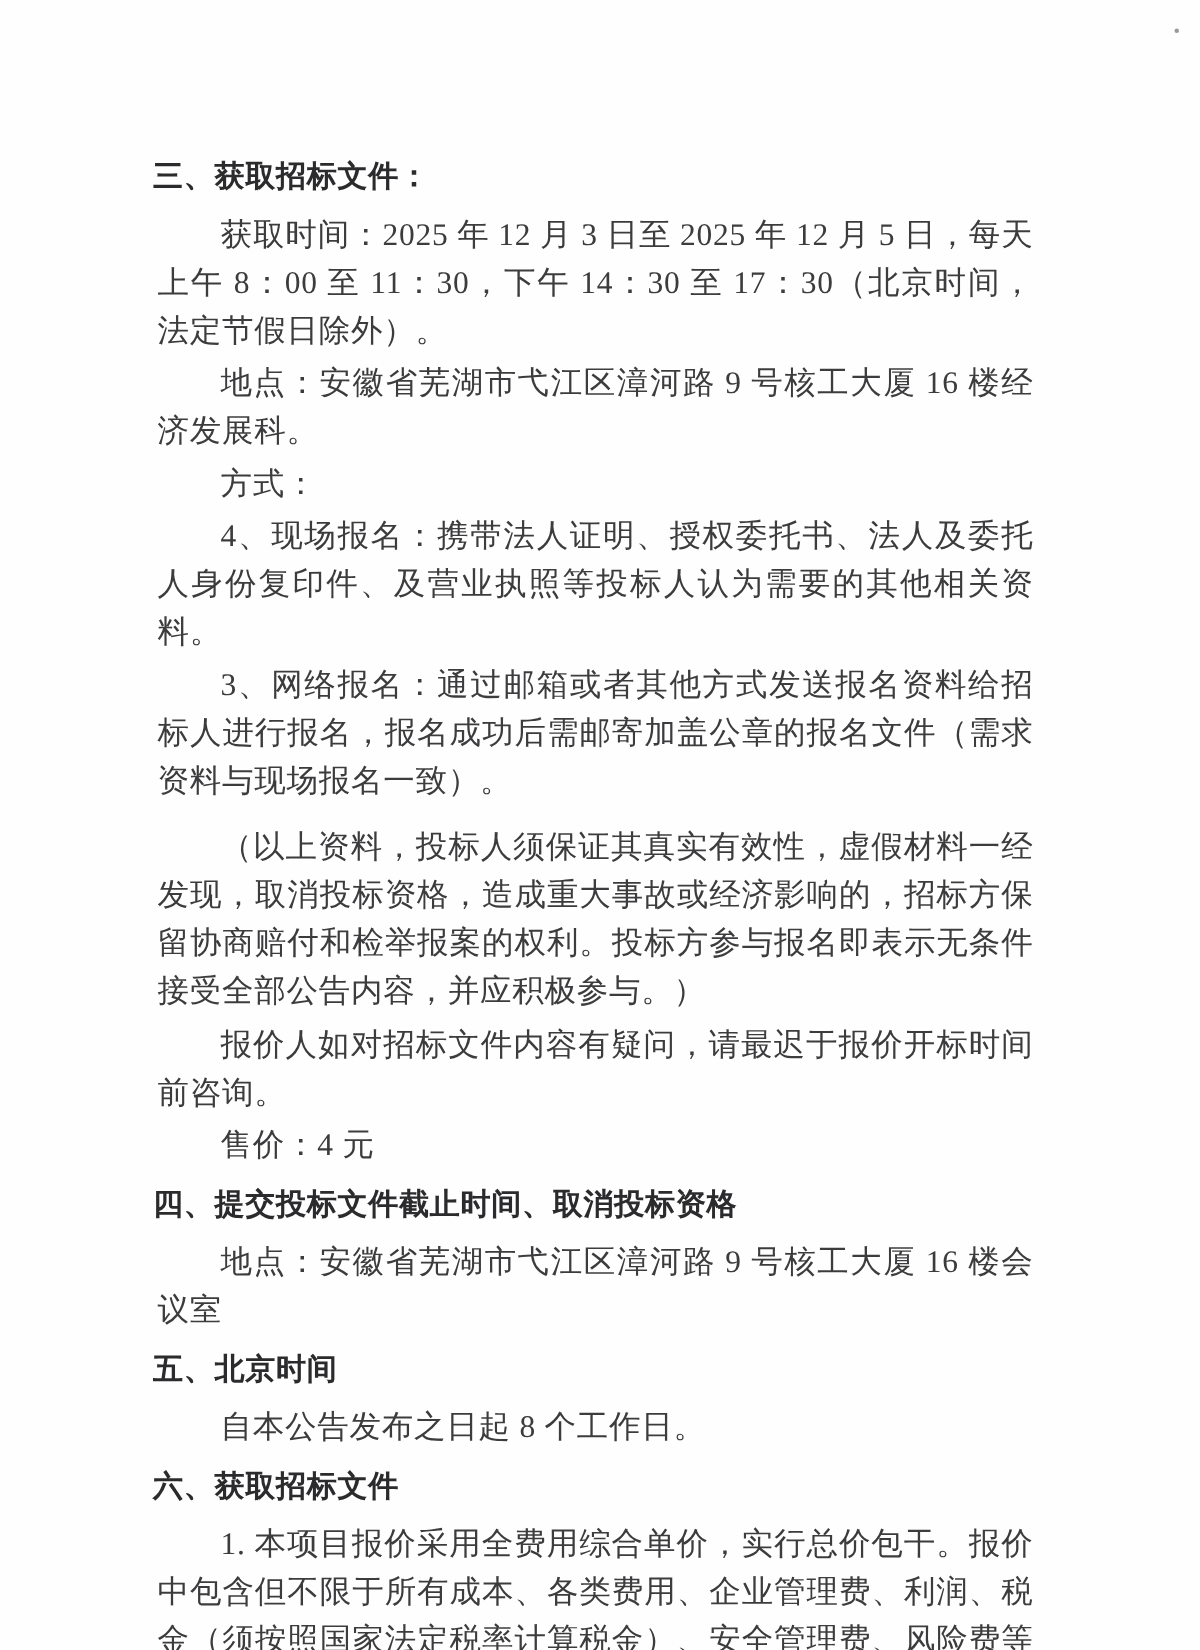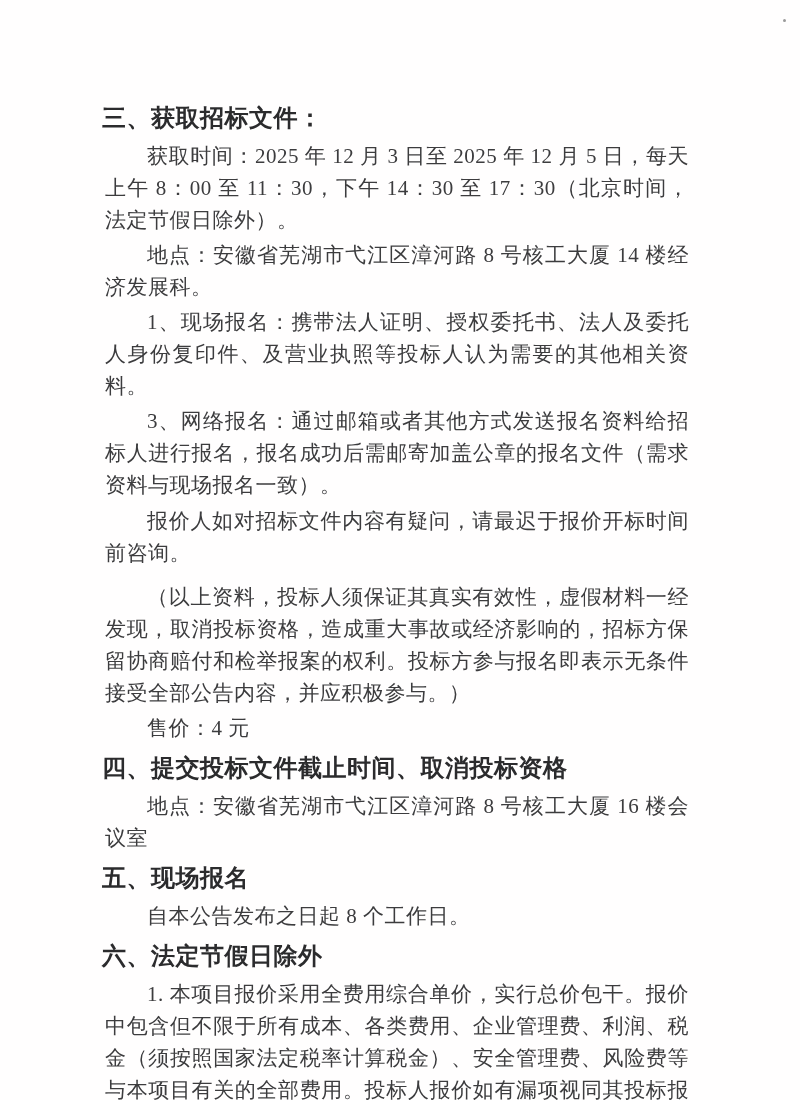--- a/index.html
+++ b/index.html
@@ -16,21 +16,21 @@
     padding: 94px 108px 0 102px;
     overflow: hidden;
     font-family: "Liberation Serif", "DejaVu Serif", serif;
     color: #3c3c3e;
   }
   .section { margin: 0; }
   .sec-heading {
     font-family: "Liberation Sans", "DejaVu Sans", sans-serif;
     font-weight: bold;
     color: #2b2b2d;
-    font-size: 24px;
+    font-size: 20px;
     line-height: 36px;
     margin: 6px 0 4px 0;
     letter-spacing: 0.5px;
   }
   .para {
     font-size: 21px;
     line-height: 32px;
     text-indent: 2em;
     text-align: justify;
     word-break: break-all;
@@ -52,36 +52,37 @@
 </head>
 <body>
 
 <div class="page">
 
   <span class="speck"></span>
 
   <div class="section">
     <div class="sec-heading">三、获取招标文件：</div>
     <p class="para">获取时间：2025 年 12 月 3 日至 2025 年 12 月 5 日，每天上午 8：00 至 11：30，下午 14：30 至 17：30（北京时间，法定节假日除外）。</p>
-    <p class="para">地点：安徽省芜湖市弋江区漳河路 8 号核工大厦 14 楼经济发展科。</p>
-    <p class="para">1、现场报名：携带法人证明、授权委托书、法人及委托人身份复印件、及营业执照等投标人认为需要的其他相关资料。</p>
+    <p class="para">地点：安徽省芜湖市弋江区漳河路 9 号核工大厦 16 楼经济发展科。</p>
+    <p class="para">方式：</p>
+    <p class="para">4、现场报名：携带法人证明、授权委托书、法人及委托人身份复印件、及营业执照等投标人认为需要的其他相关资料。</p>
     <p class="para">3、网络报名：通过邮箱或者其他方式发送报名资料给招标人进行报名，报名成功后需邮寄加盖公章的报名文件（需求资料与现场报名一致）。</p>
+    <p class="para gap-top">（以上资料，投标人须保证其真实有效性，虚假材料一经发现，取消投标资格，造成重大事故或经济影响的，招标方保留协商赔付和检举报案的权利。投标方参与报名即表示无条件接受全部公告内容，并应积极参与。）</p>
     <p class="para gap-top-sm">报价人如对招标文件内容有疑问，请最迟于报价开标时间前咨询。</p>
-    <p class="para gap-top">（以上资料，投标人须保证其真实有效性，虚假材料一经发现，取消投标资格，造成重大事故或经济影响的，招标方保留协商赔付和检举报案的权利。投标方参与报名即表示无条件接受全部公告内容，并应积极参与。）</p>
     <p class="para">售价：4 元</p>
   </div>
 
   <div class="section">
     <div class="sec-heading">四、提交投标文件截止时间、取消投标资格</div>
-    <p class="para">地点：安徽省芜湖市弋江区漳河路 8 号核工大厦 16 楼会议室</p>
+    <p class="para">地点：安徽省芜湖市弋江区漳河路 9 号核工大厦 16 楼会议室</p>
   </div>
 
   <div class="section">
-    <div class="sec-heading">五、现场报名</div>
+    <div class="sec-heading">五、北京时间</div>
     <p class="para">自本公告发布之日起 8 个工作日。</p>
   </div>
 
   <div class="section">
-    <div class="sec-heading">六、法定节假日除外</div>
+    <div class="sec-heading">六、获取招标文件</div>
     <p class="para">1. 本项目报价采用全费用综合单价，实行总价包干。报价中包含但不限于所有成本、各类费用、企业管理费、利润、税金（须按照国家法定税率计算税金）、安全管理费、风险费等与本项目有关的全部费用。投标人报价如有漏项视同其投标报价已包含在其他项目中。定标后，投标人不得以任何理由增补任何费用，报价风险由投标人自行承担。</p>
   </div>
 
 </div>
 
 </body></html>

